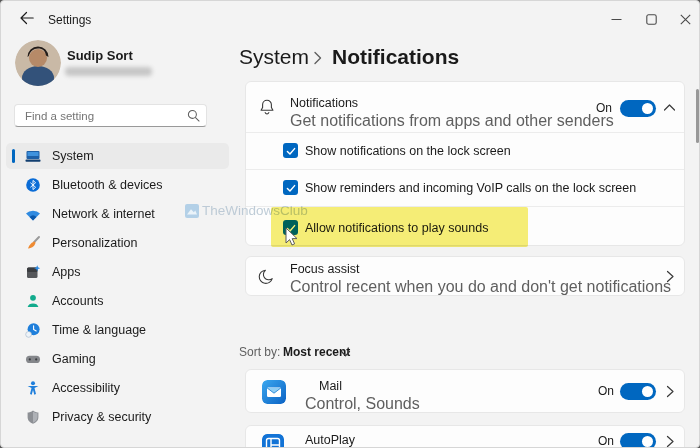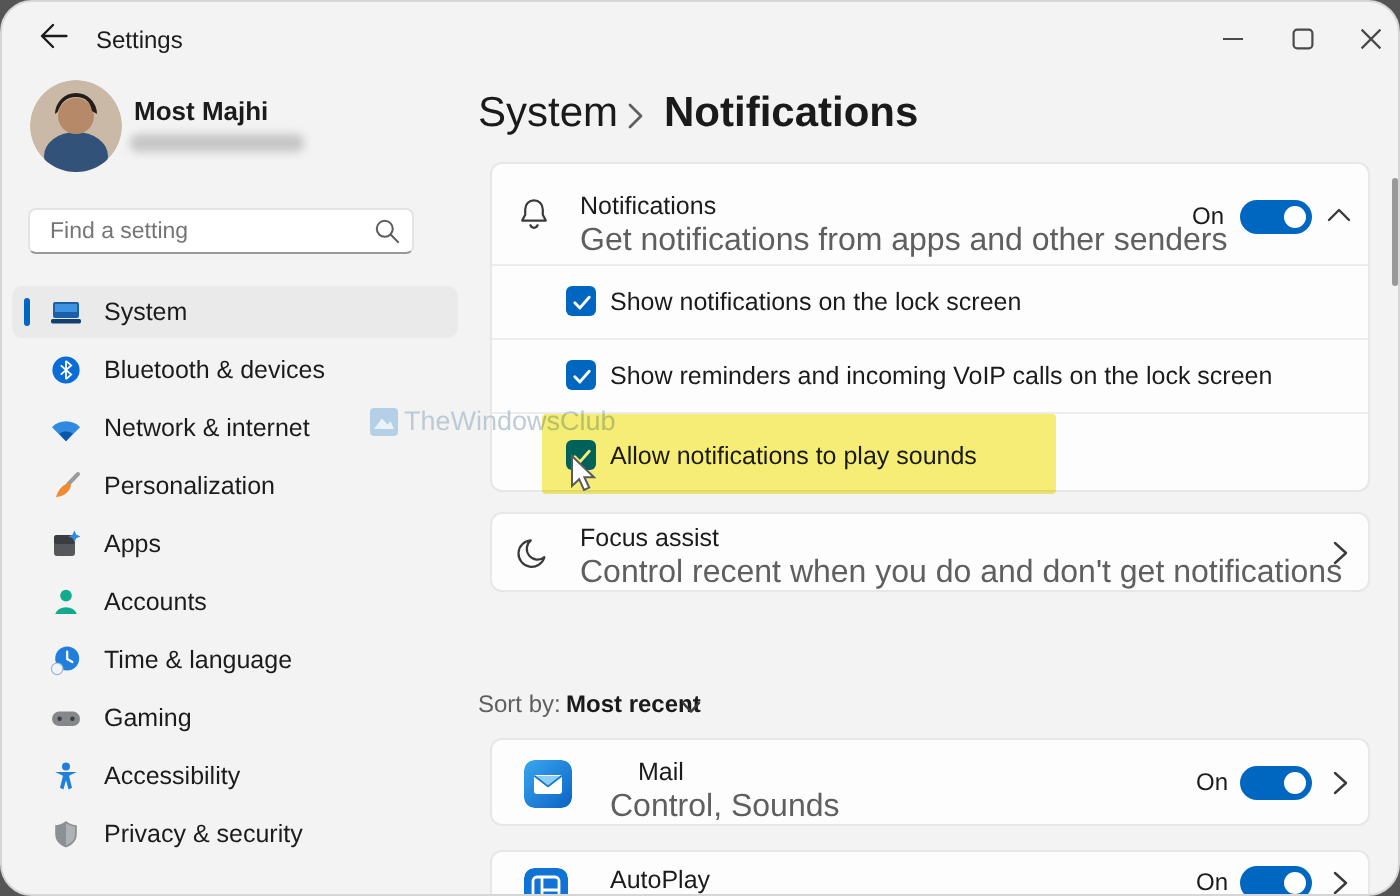--- a/index.html
+++ b/index.html
@@ -1,19 +1,19 @@
 <!DOCTYPE html>
 <html><head>
 <meta charset="utf-8">
 <style>
   * { margin:0; padding:0; box-sizing:border-box; }
   body { background:#555; font-family:"Liberation Sans", sans-serif; }
   .window {
     position:relative; width:700px; height:448px; background:#f3f3f3;
-    overflow:hidden; border:1px solid #d6d6d6; border-radius:16px;
+    overflow:hidden; border:1px solid #d6d6d6; border-radius:4px;
     -webkit-font-smoothing:antialiased;
   }
   .abs { position:absolute; }
   
   .titlebar-title { left:47px; top:12px; font-size:12px; color:#1b1b1b; }
   .back-btn { left:18px; top:9px; width:20px; height:18px; cursor:pointer; }
   .winctl { top:8px; width:26px; height:20px; display:flex; align-items:center; justify-content:center; }
   
   .avatar { left:14px; top:39px; width:46px; height:46px; border-radius:50%; overflow:hidden; }
   .user-name { left:66px; top:47px; font-size:13px; font-weight:bold; color:#1b1b1b; }
@@ -84,21 +84,21 @@
   <div class="abs" style="left:0;top:36px;width:233px;">
     <div>
       <div class="abs avatar" style="top:3px;">
         <svg width="46" height="46" viewBox="0 0 46 46">
           <circle cx="23" cy="23" r="23" fill="#c9b9a6"></circle>
           <ellipse cx="23" cy="38" rx="16" ry="12" fill="#33527a"></ellipse>
           <circle cx="23" cy="18" r="9" fill="#b68a68"></circle>
           <path d="M12.5 17 a10.5 10.5 0 0 1 21 0 l-2.5-1.5 c-0.8-4.5-3.2-7-8-7 s-7.5 2.8-9.2 7.5z" fill="#241d1a"></path>
         </svg>
       </div>
-      <div class="abs user-name" style="top:11px;">Most Majhi</div>
+      <div class="abs user-name" style="top:11px;">Sudip Sort</div>
       <div class="abs email-blur" style="top:30px;"></div>
     </div>
 
     <input class="abs searchbox" style="top: 67px;" type="text" placeholder="Find a setting">
     <svg class="abs search-ic" style="top:72px;" viewBox="0 0 14 14">
       <circle cx="5.8" cy="5.8" r="4.3" fill="none" stroke="#5c5c5c" stroke-width="1.1"></circle>
       <path d="M9.2 9.2 L13 13" stroke="#5c5c5c" stroke-width="1.1" stroke-linecap="round"></path>
     </svg>
 
     <div class="abs nav-item selected" style="top:106px;">

